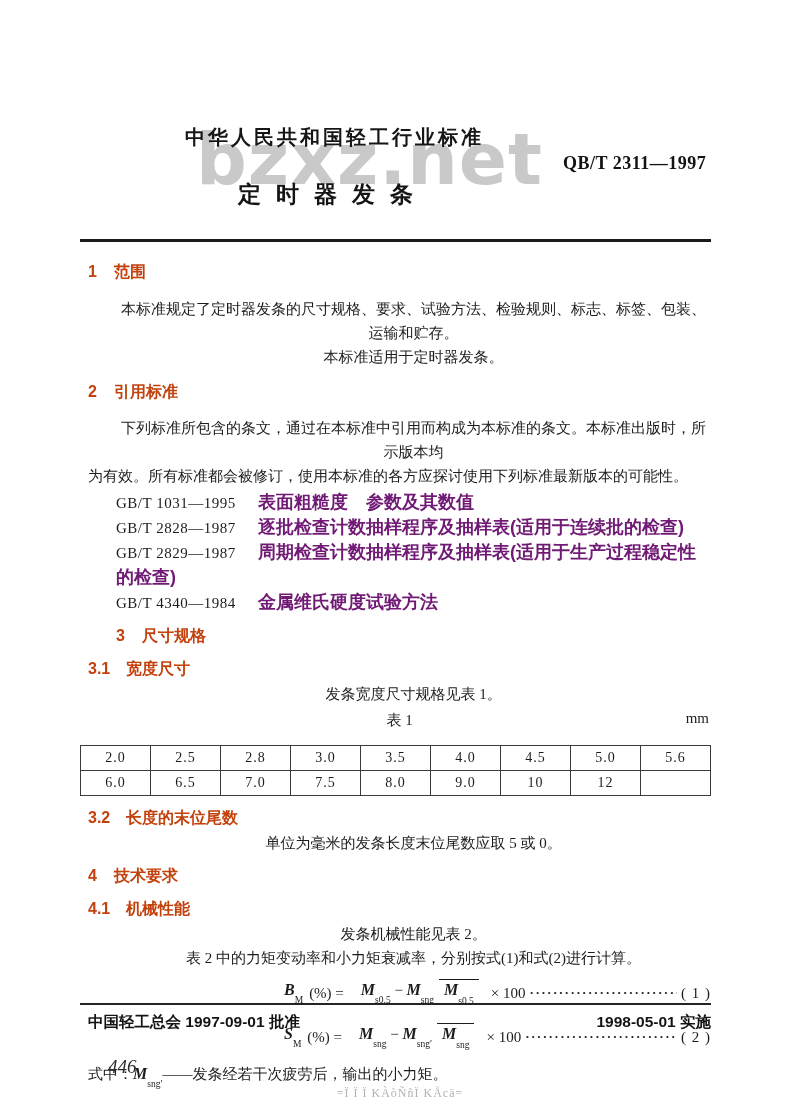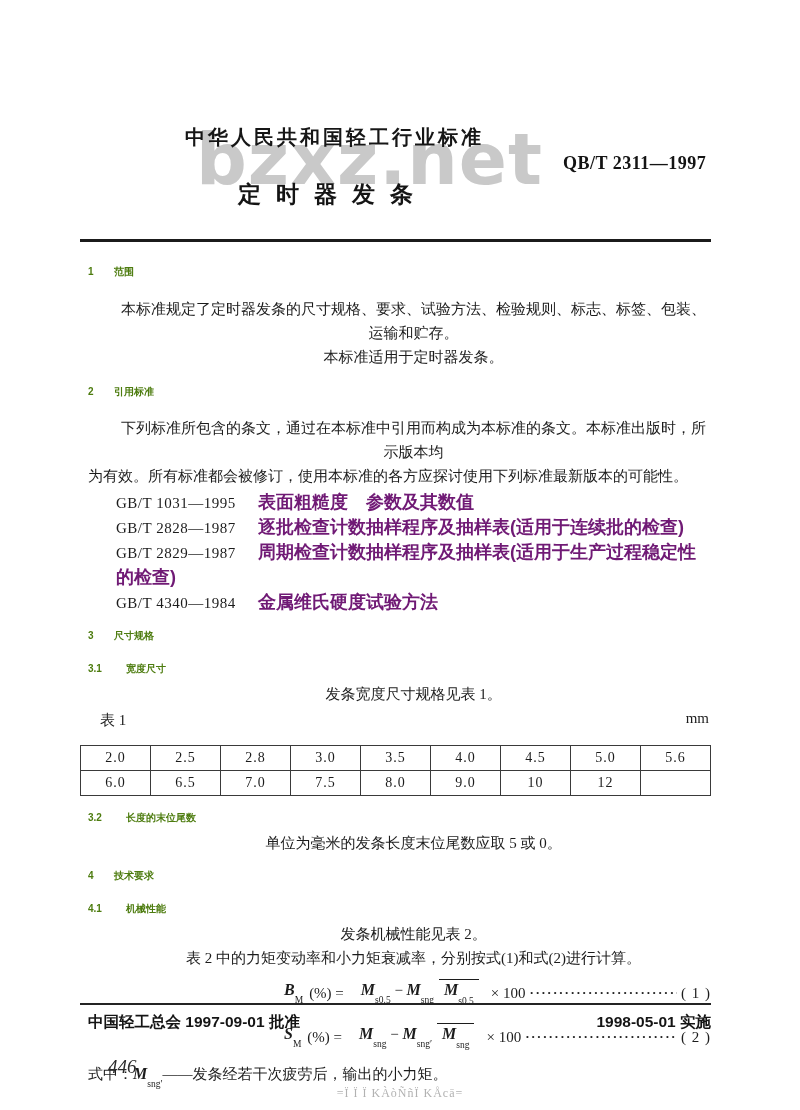--- a/index.html
+++ b/index.html
@@ -46,33 +46,33 @@
     position:absolute;left:80px;top:239px;width:631px;height:2.5px;
     background:#1b1b1b;z-index:2;
   }
   
   .content{
     position:absolute;left:88px;top:256px;width:623px;z-index:2;
     font-size:15px;line-height:24px;
   }
   .h-sec{
     font-family:"Liberation Sans","DejaVu Sans",sans-serif;
-    font-weight:bold;font-size:10px;color:#4d7c0f;
+    font-weight:bold;font-size:16px;color:#c2410c;
   }
   .h-sec .sec-no{display:inline-block;min-width:14px;}
   .h-sec .sec-no.wide{min-width:26px;}
   .h-sec .sec-title{margin-left:12px;}
   .para{color:#1c1c1c;}
   .indent{padding-left:28px;text-align:center;}
   .ref-line{padding-left:28px;}
   .ref-code{display:inline-block;min-width:132px;letter-spacing:0.5px;}
   .ref-title{font-family:"Liberation Sans",sans-serif;font-weight:bold;font-size:18px;margin-left:10px;color:#701a75;}
   
   .tbl-caption-row{position:relative;height:20px;margin-top:2px;}
-  .tbl-caption{position:absolute;left:12px;width:100%;font-size:15px;}
+  .tbl-caption{position:absolute;left:0;width:100%;text-align:center;font-size:15px;}
   .tbl-unit{position:absolute;right:2px;top:-2px;font-size:15px;}
   .t1{border-collapse:collapse;width:631px;margin-left:-8px;margin-top:17px;table-layout:fixed;}
   .t1 td{
     border:1.6px solid #3a3a3a;height:24px;text-align:center;
     font-size:14px;letter-spacing:1px;padding:0;color:#1c1c1c;
   }
   
   .formula-row{display:flex;align-items:center;height:42px;margin-top:2px;}
   .f-spacer{width:196px;flex:none;}
   .f-eq{display:flex;align-items:center;flex:none;}
@@ -131,21 +131,21 @@
     <div class="ref-line">
       <span class="ref-code">GB/T 2828—1987</span><span class="ref-title">逐批检查计数抽样程序及抽样表(适用于连续批的检查)</span>
     </div>
     <div class="ref-line">
       <span class="ref-code">GB/T 2829—1987</span><span class="ref-title">周期检查计数抽样程序及抽样表(适用于生产过程稳定性的检查)</span>
     </div>
     <div class="ref-line">
       <span class="ref-code">GB/T 4340—1984</span><span class="ref-title">金属维氏硬度试验方法</span>
     </div>
 
-    <div class="h-sec" style="margin-top:9px;">
+    <div class="h-sec" style="margin-top:9px;margin-left:28px;">
       <span class="sec-no">3</span><span class="sec-title">尺寸规格</span>
     </div>
     <div class="h-sec" style="margin-top:9px;">
       <span class="sec-no wide">3.1</span><span class="sec-title">宽度尺寸</span>
     </div>
     <div class="para indent" style="margin-top:1px;">发条宽度尺寸规格见表 1。</div>
 
     <div class="tbl-caption-row">
       <span class="tbl-caption">表 1</span>
       <span class="tbl-unit">mm</span>

